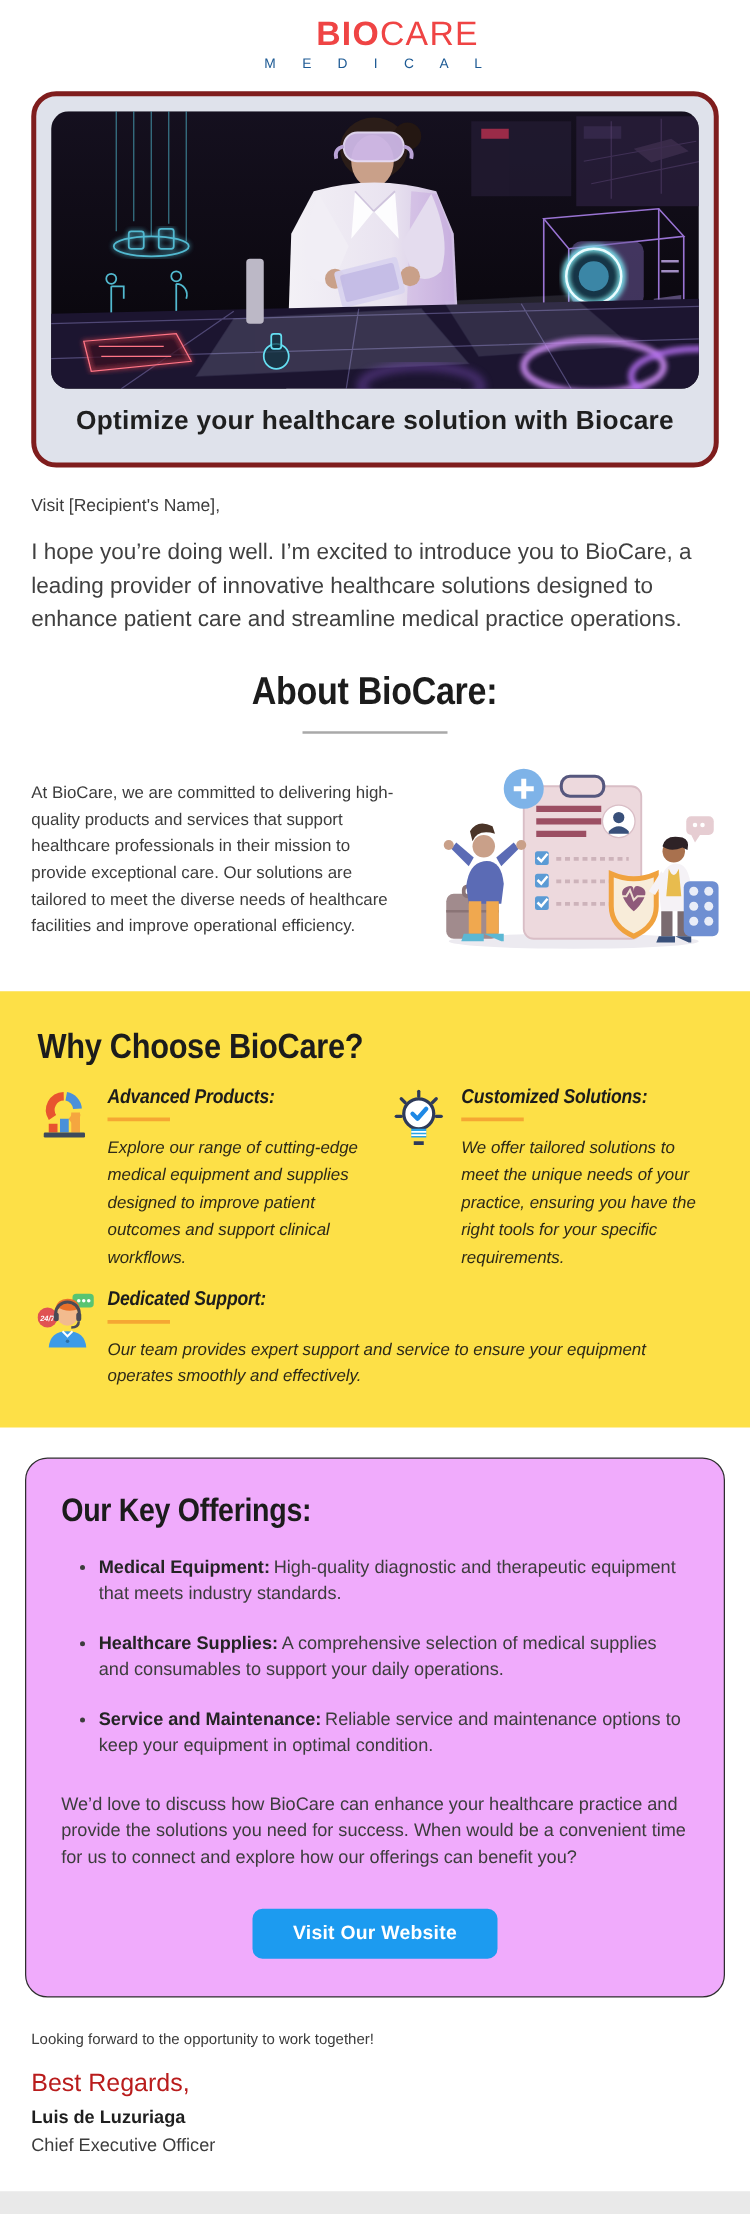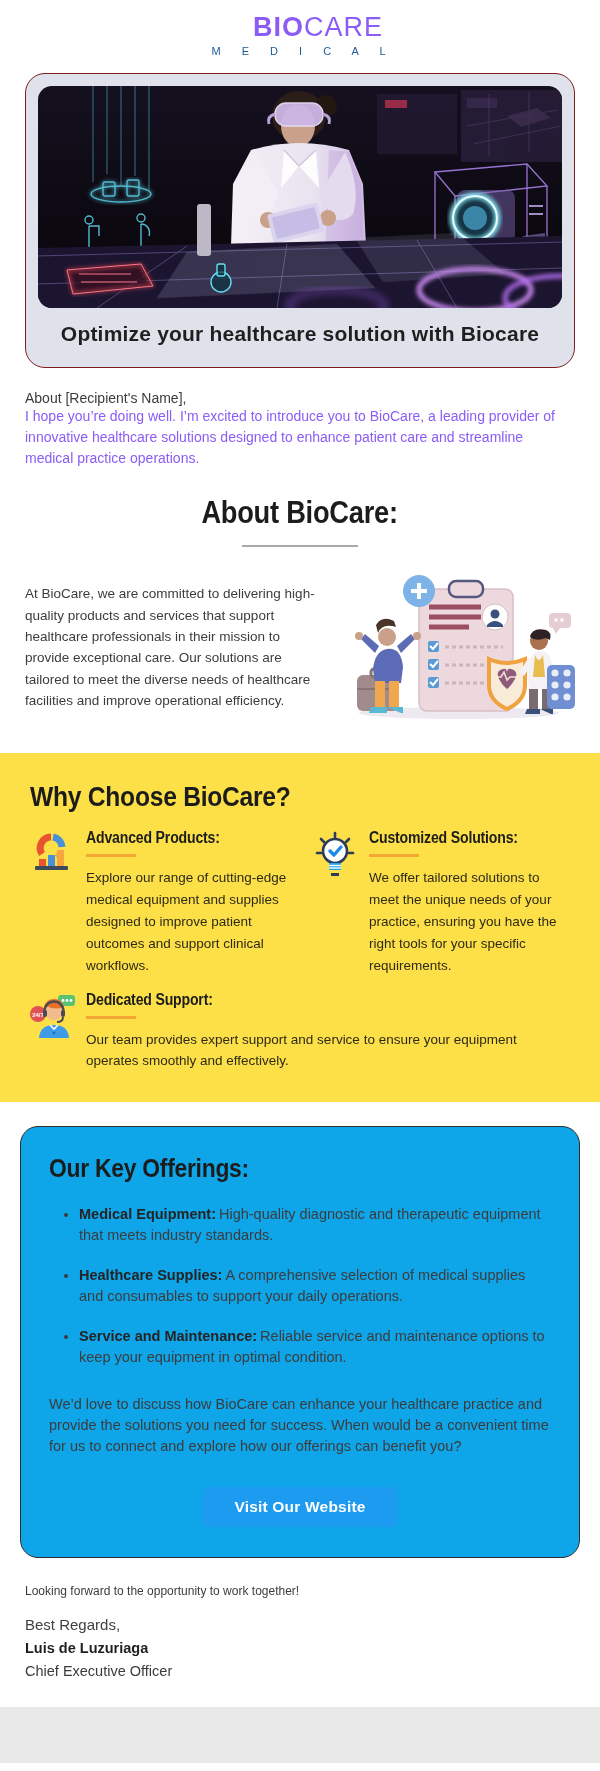--- a/index.html
+++ b/index.html
@@ -6,96 +6,96 @@
   html,body { background:#ffffff; }
   body {
     width:600px; margin:0 auto;
     font-family:"Liberation Sans", sans-serif;
     color:#3c3c3c;
   }
   .page { width:600px; overflow:hidden; background:#fff; }
 
   
   .logo-wrap { text-align:center; padding-top:12px; }
-  .logo-main { font-size:27px; color:#8b5cf6; letter-spacing:1px;padding-left:36px; }
+  .logo-main { font-size:27px; color:#ef4444; letter-spacing:1px;padding-left:36px; }
   .logo-bio { font-weight:800; }
   .logo-care { font-weight:400; }
   .logo-sub { font-size:11px; color:#1d5a94; letter-spacing:9px; margin-top:2px; margin-left:6px; }
 
   
   .hero-card {
     margin:16px 25px 0;
     background:#dfe2eb;
-    border:1px solid #7f1d1d;
+    border:4px solid #7f1d1d;
     border-radius:20px;
     padding:12px 12px 16px;
   }
   .hero-img {
     width:100%; height:222px; border-radius:14px; overflow:hidden; display:block;
   }
   .hero-headline {
     margin:12px 18px 4px;
     text-align:center;
     font-size:21px; line-height:1.3;
     font-weight:700; color:#1f1f1f;
     letter-spacing:.2px;
   }
 
   
   .content { padding:0 25px; }
   .greeting { margin-top:22px; font-size:14px; color:#3c3c3c; }
-  .intro { font-size:14px; line-height:1.5; color:#8b5cf6; }
+  .intro { margin-top:16px; font-size:18px; line-height:1.5; color:#404040; }
 
   .cond { display:inline-block; font-weight:700; color:#1c1c1c; letter-spacing:-.3px; transform:scaleX(.88); }
   .center-wrap { text-align:center; }
   .center-wrap .cond { transform-origin:center; }
 
   .about-title { font-size:31px; margin-top:26px; }
   .about-divider { width:116px; height:2px; background:#a9a9a9; margin:14px auto 0; }
   .about-row { display:flex; gap:26px; margin-top:26px; align-items:center; }
   .about-text { width:302px; font-size:13.5px; line-height:1.58; color:#3c3c3c; }
   .about-illus { flex:1; display:flex; justify-content:center; align-items:flex-end; }
 
   
   .why-section { margin-top:32px; background:#fde047; padding:28px 30px 30px; }
   .why-title { font-size:28px; transform-origin:left center; }
   .features { display:grid; grid-template-columns:1fr 1fr; column-gap:26px; row-gap:4px; margin-top:16px; }
-  .feature { display:grid; grid-template-columns:56px 1fr; }
+  .feature { display:grid; grid-template-columns:56px 1fr;font-style:italic; }
   .feature-icon { grid-row:1 / span 3; padding-top:2px; }
   .feature-title { font-size:16px; transform-origin:left center; letter-spacing:-.2px; }
   .feature-underline { width:50px; height:3px; background:#f5a733; margin:7px 0 10px; }
   .feature-body { font-size:13.5px; line-height:1.62; color:#2e2a18; }
   .feature-wide { grid-column:1 / -1; margin-top:10px; }
 
   
   .offer-card {
     margin:24px 20px 0;
     border:1.4px solid #2e2e2e;
     border-radius:18px;
     padding:26px 28px 30px;
-    background:#0ea5e9;
+    background:#f0abfc;
   }
   .offer-title { font-size:26px; transform-origin:left center; }
   .offer-list { margin:20px 0 0 30px; }
   .offer-list li { margin-bottom:19px; font-size:14.5px; line-height:1.45; color:#3c3c3c; }
   .offer-lead { font-weight:700; color:#242424; margin-right:3px; }
   .offer-closing { margin-top:26px; font-size:14.5px; line-height:1.45; color:#3c3c3c; }
   .cta-wrap { text-align:center; margin-top:30px; }
   .cta-btn {
     display:inline-block; background:#1c9bf0; color:#fff;
     font-family:"Liberation Sans", sans-serif;
     font-size:15.5px; font-weight:700;
     border:none; border-radius:8px;
     padding:11px 32px; cursor:pointer; letter-spacing:.2px;
   }
 
   
   .signoff { padding:0 25px; }
   .line-looking { margin-top:26px; font-size:12px; color:#3c3c3c; }
-  .line-regards { margin-top:18px; font-size:15px; color:#404040; }
+  .line-regards { margin-top:18px; font-size:20px; color:#b91c1c; }
   .line-name { margin-top:7px; font-size:14.5px; font-weight:700; color:#1f1f1f; }
   .line-role, .line-team { margin-top:7px; font-size:14.5px; color:#3c3c3c; }
 
   
   .footer { margin-top:28px; background:#e9e9e9; padding:26px 30px 30px; }
 </style>
 </head>
 <body>
 
 <div class="page">
@@ -210,21 +210,21 @@
           <circle cx="184" cy="196" r="10"></circle>
           <rect x="180" y="178" width="8" height="12" rx="2"></rect>
         </g>
         <rect x="160" y="118" width="14" height="52" rx="3" fill="#bcb8c6"></rect>
       </g>
     </svg>
     <div class="hero-headline">Optimize your healthcare solution with Biocare</div>
   </div>
 
   <div class="content">
-    <div class="greeting">About [Recipient's Name],</div>
+    <div class="greeting">Visit [Recipient's Name],</div>
     <div class="intro">I hope you’re doing well. I’m excited to introduce you to BioCare, a leading provider of innovative healthcare solutions designed to enhance patient care and streamline medical practice operations.</div>
 
     <div class="center-wrap">
       <div class="cond about-title">About BioCare:</div>
       <div class="about-divider"></div>
     </div>
 
     <div class="about-row">
       <div class="about-text">At BioCare, we are committed to delivering high-quality products and services that support healthcare professionals in their mission to provide exceptional care. Our solutions are tailored to meet the diverse needs of healthcare facilities and improve operational efficiency.</div>
       <div class="about-illus">

